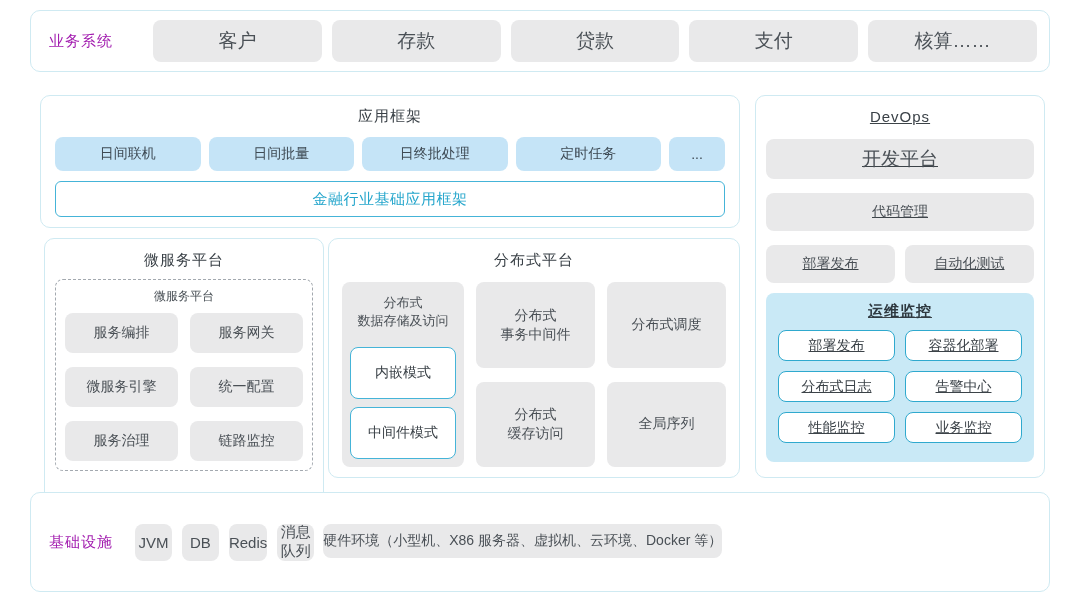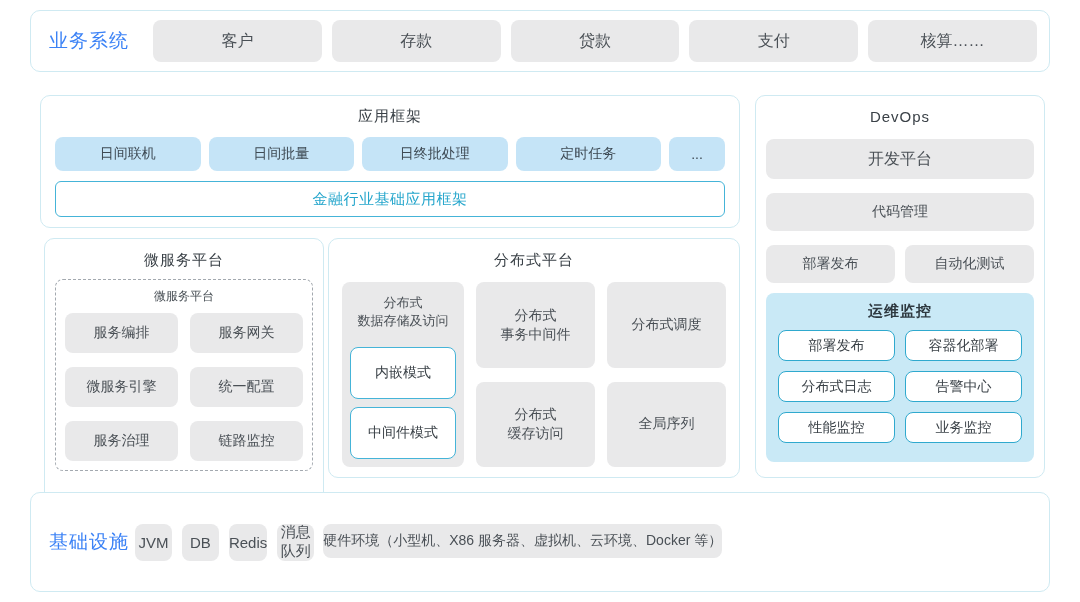--- a/index.html
+++ b/index.html
@@ -23,21 +23,21 @@
     font-weight: 500;
     color: #3a4147;
     letter-spacing: 1px;
   }
 
   
   .gray-box {
     background: #e9e9ea;
     border-radius: 8px;
     color: #4a5056;
-    font-size: 16px;
+    font-size: 19px;
     display: flex; align-items: center; justify-content: center;
     text-align: center;
   }
   .blue-box {
     background: #c5e4f7;
     border-radius: 8px;
     color: #3e4a54;
     font-size: 14px;
     display: flex; align-items: center; justify-content: center;
   }
@@ -47,21 +47,21 @@
     border-radius: 8px;
     color: #3b4248;
     font-size: 14px;
     display: flex; align-items: center; justify-content: center;
   }
   .pre-line { white-space: pre-line; text-align: center; line-height: 1.35; }
 
   
   .top-panel { left: 30px; top: 10px; width: 1020px; height: 62px;
     display: flex; align-items: center; padding: 0 12px 0 18px; }
-  .side-label { font-size: 19px; font-weight: 500; color: #3b82f6; letter-spacing: 1px; flex: 0 0 auto; }
+  .side-label { font-size: 15px; font-weight: 500; color: #a21caf; letter-spacing: 1px; flex: 0 0 auto; }
   .top-panel .side-label { width: 104px; }
   .top-row { display: flex; gap: 10px; flex: 1; height: 42px; }
   .top-row .gray-box { flex: 1; }
 
   
   .appfw-panel { left: 40px; top: 95px; width: 700px; height: 133px; padding: 11px 14px; }
   .appfw-row { display: flex; gap: 8px; height: 34px; margin-top: 11px; }
   .appfw-row .blue-box { flex: 1; }
   .appfw-row .blue-box.small { flex: 0 0 56px; }
   .appfw-base {
@@ -88,21 +88,21 @@
     display: grid; grid-template-columns: 122px 1fr 1fr; gap: 12px; }
   .dist-storage { background: #e9e9ea; border-radius: 8px; padding: 12px 8px 8px;
     display: flex; flex-direction: column; }
   .dist-storage-header { font-size: 13px; color: #4a5056; margin-bottom: 10px; }
   .dist-storage .teal-outline-box { height: 52px; margin-top: 8px; }
   .dist-cells { grid-column: 2 / 4; display: grid;
     grid-template-columns: 1fr 1fr; grid-template-rows: 1fr 1fr; gap: 14px 12px; }
   .dist-cells .gray-box { font-size: 14px; }
 
   
-  .devops-panel { left: 755px; top: 95px; width: 290px; height: 383px; padding: 12px 10px; }
+  .devops-panel { left: 755px; top: 95px; width: 290px; height: 383px; padding: 12px 10px; text-decoration: underline; }
   .devops-full { margin-top: 14px; height: 40px; }
   .devops-pair { display: flex; gap: 10px; margin-top: 14px; height: 38px; }
   .devops-pair .gray-box { flex: 1; font-size: 14px; }
   .monitor-panel { margin-top: 10px; height: 169px;
     background: #c9e9f6; border-radius: 8px; padding: 9px 12px 10px; }
   .monitor-title { text-align: center; font-size: 15px; font-weight: 600; color: #2e3940; letter-spacing: 1px; }
   .monitor-grid { display: grid; grid-template-columns: 1fr 1fr; gap: 10px; margin-top: 9px; }
   .monitor-grid .teal-outline-box { height: 31px; border-color: #2fa9ce; font-size: 14px; }
 
   

